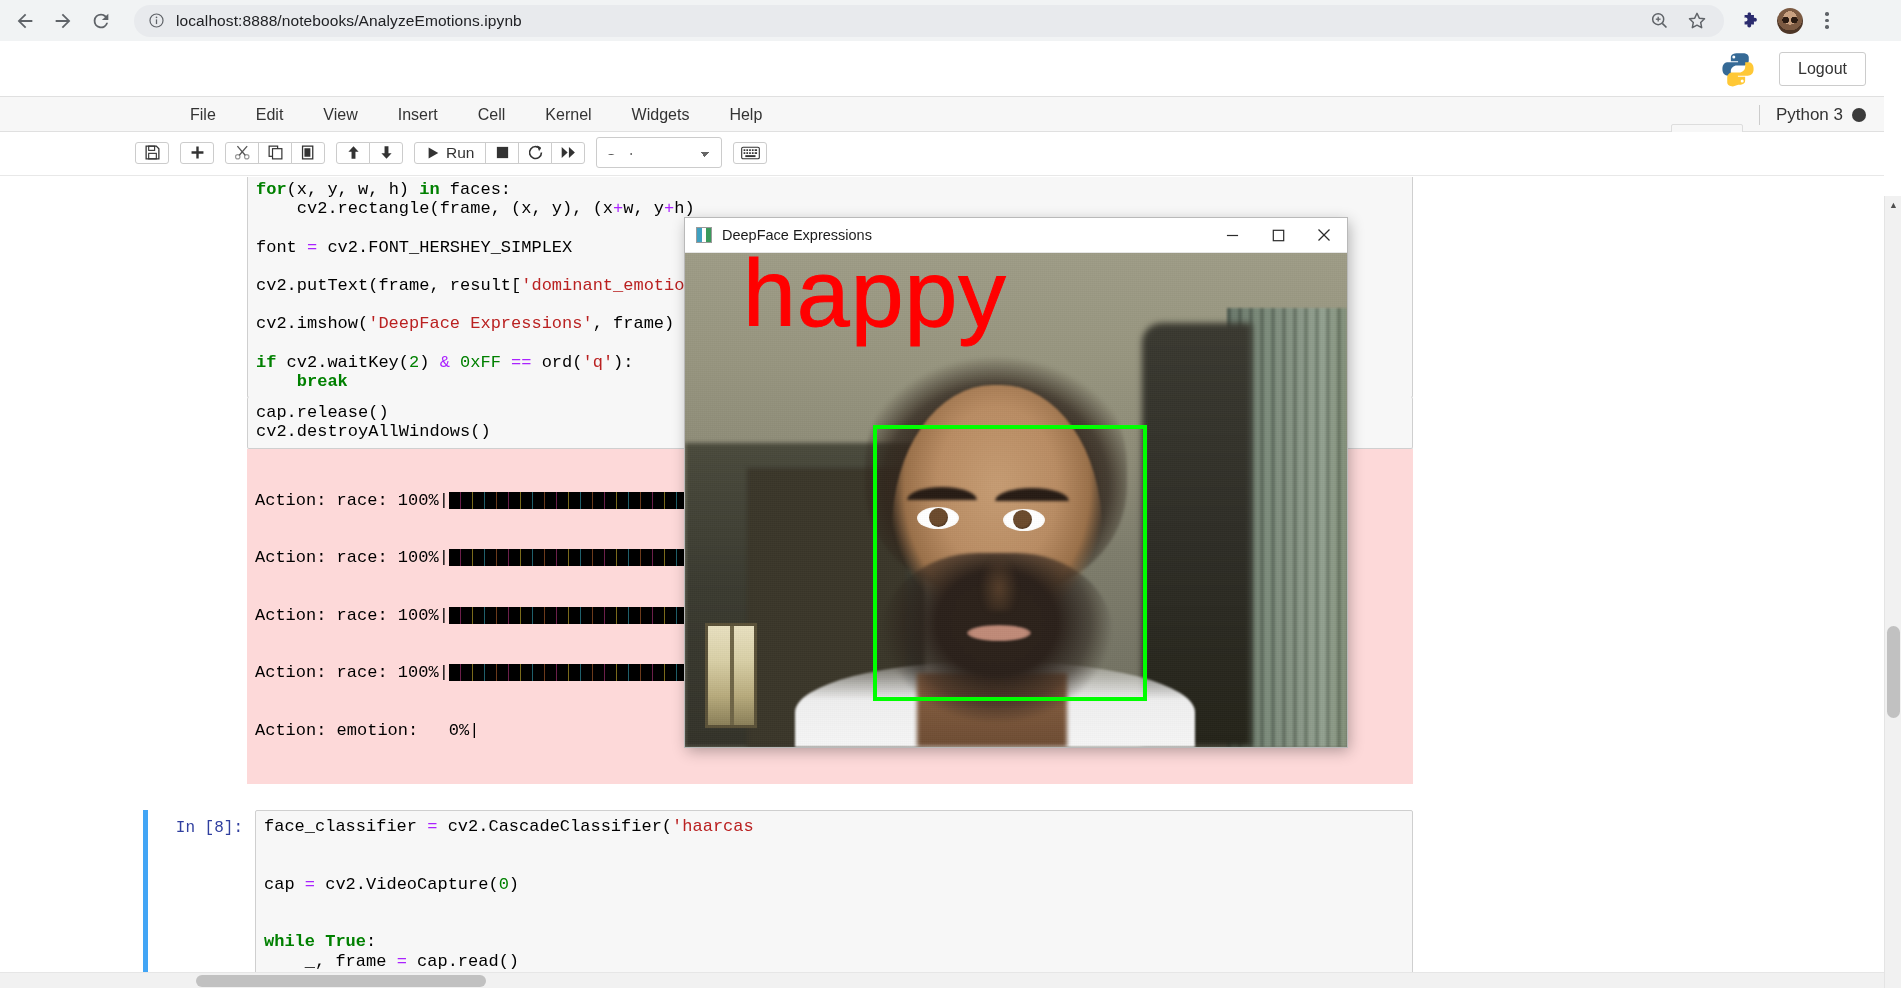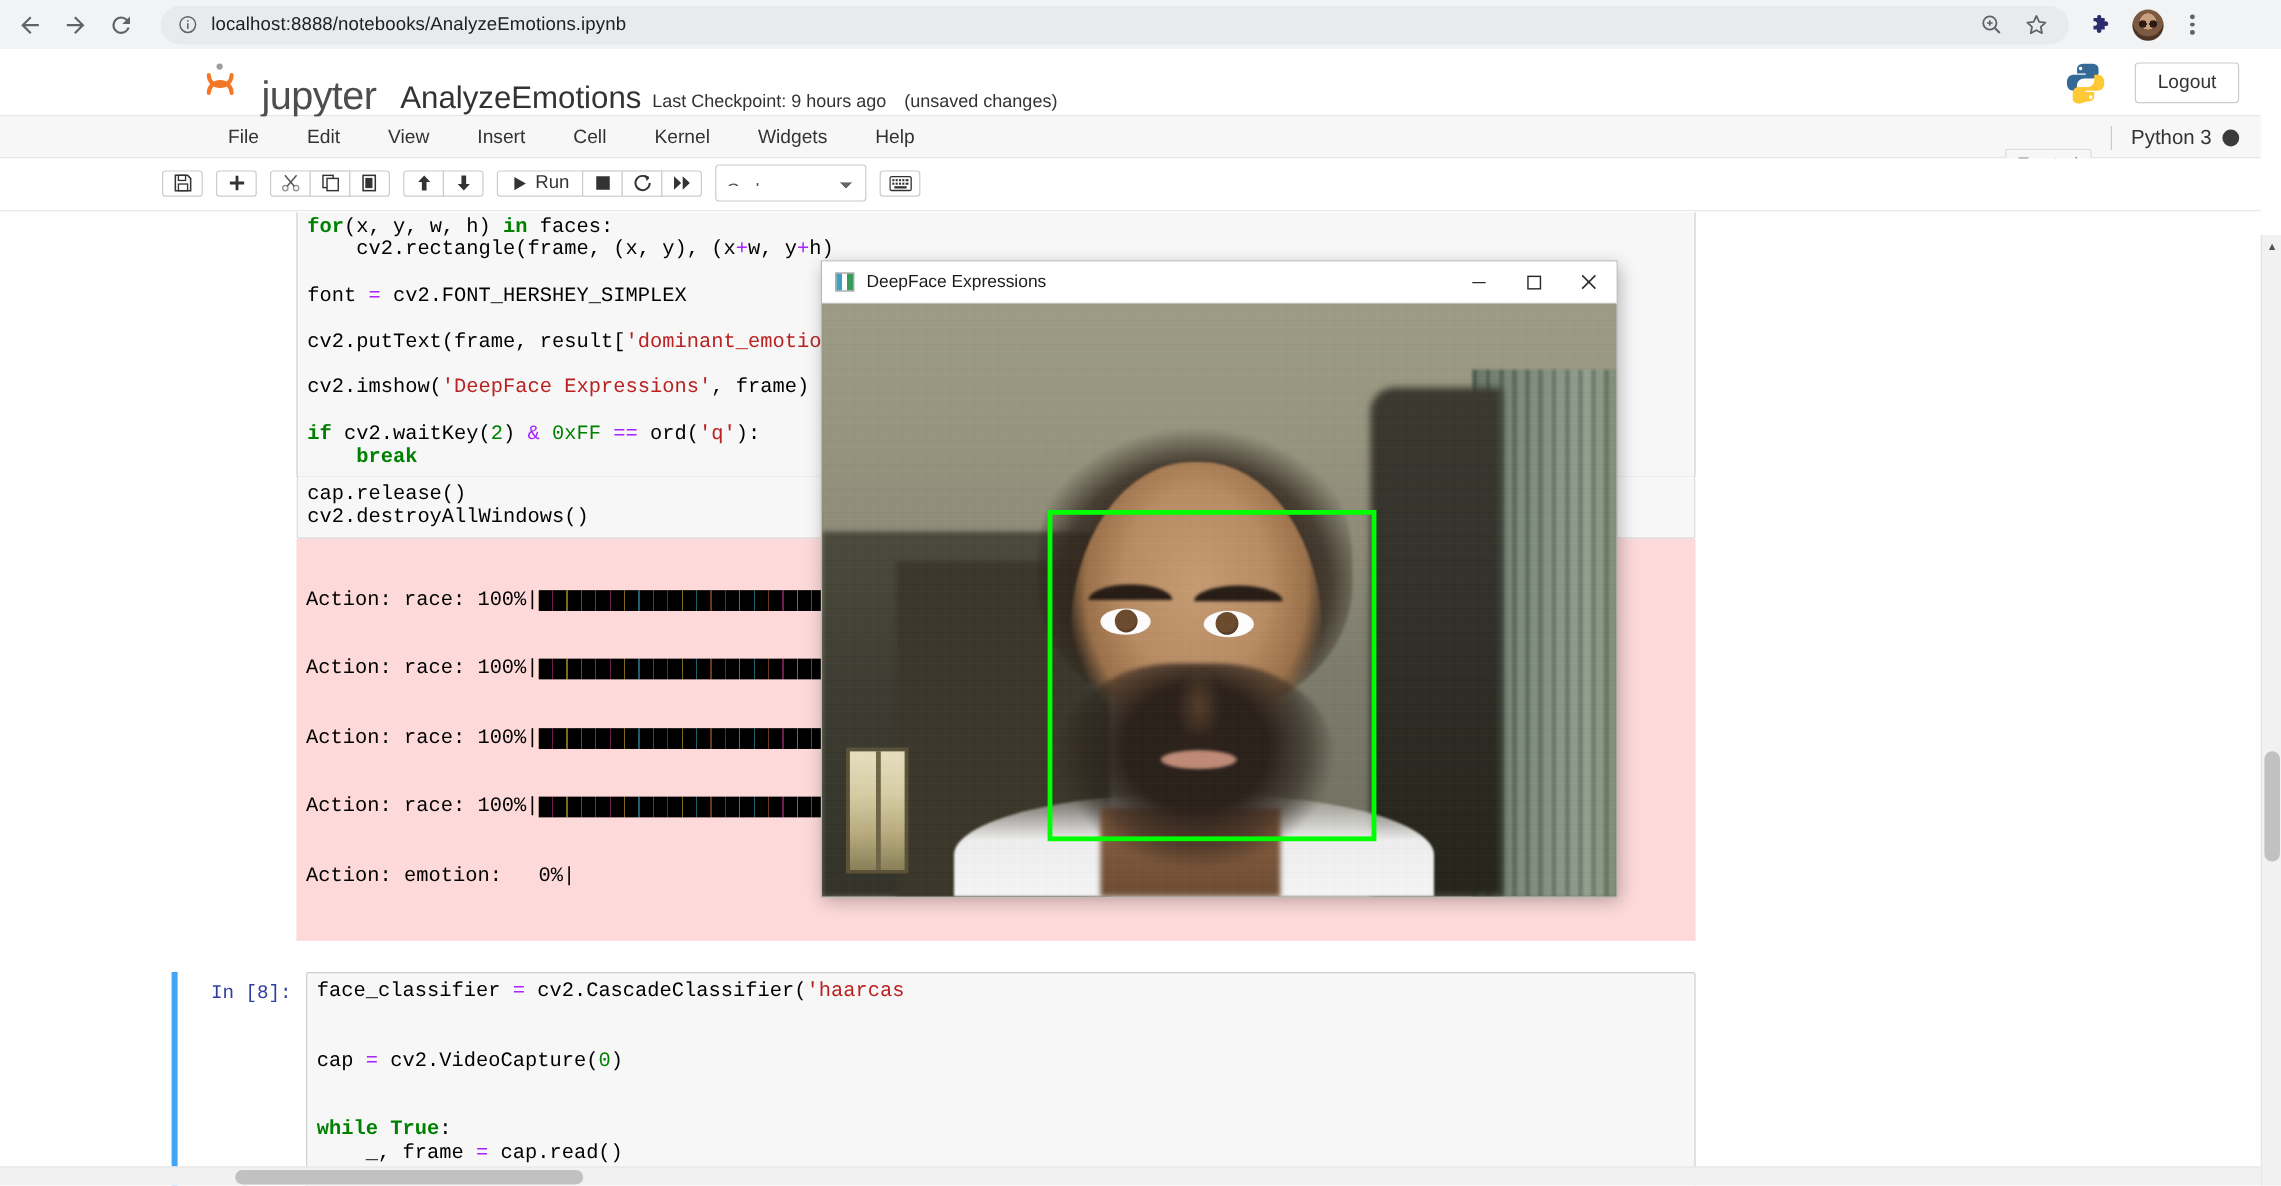--- a/index.html
+++ b/index.html
@@ -372,33 +372,20 @@
         </div>
     </div>
   </div>
 
   <div class="page-body">
 
     <div class="jp-wrap">
 
       <div class="jp-header">
         <div class="jp-header-inner">
-          <div class="logo-row">
-            <span class="jp-logo">
-              <svg width="44" height="40" viewBox="0 0 44 40">
-                <circle cx="13" cy="5.5" r="2.6" fill="#9e9e9e"></circle>
-                <path d="M4 12.5c0 5.6 4.3 9.2 9.5 9.2s9.5-3.6 9.5-9.2" fill="none" stroke="#f37726" stroke-width="3.4" stroke-linecap="round"></path>
-                <path d="M23 27.5c0-5.6-4.3-9.2-9.5-9.2S4 21.9 4 27.5" fill="none" stroke="#f37726" stroke-width="3.4" stroke-linecap="round"></path>
-              </svg>
-            </span>
-            <span class="jp-wordmark">jupyter</span>
-            <span class="nb-name">AnalyzeEmotions</span>
-            <span class="nb-checkpoint">Last Checkpoint: 9 hours ago</span>
-            <span class="nb-unsaved">(unsaved changes)</span>
-          </div>
           <div class="hdr-right">
             <svg class="py-logo" viewBox="0 0 48 48">
               <path d="M23.6 4c-4.9 0-8.6 1.4-8.6 5.2v5h9.1v1.4H11.6c-3.9 0-7.3 2.4-7.3 8.4s3.2 8.4 7.1 8.4h3.5v-5.6c0-4.1 3.5-7.3 7.6-7.3h8.9c3.4 0 6.2-2.9 6.2-6.3V9.2C37.6 6 34.6 4 30.5 4zm-4.9 3a1.9 1.9 0 1 1 0 3.8 1.9 1.9 0 0 1 0-3.8z" fill="#366a96"></path>
               <path d="M24.4 44c4.9 0 8.6-1.4 8.6-5.2v-5h-9.1v-1.4h12.5c3.9 0 7.3-2.4 7.3-8.4s-3.2-8.4-7.1-8.4h-3.5v5.6c0 4.1-3.5 7.3-7.6 7.3h-8.9c-3.4 0-6.2 2.9-6.2 6.3v6c0 3.2 3 5.2 7.1 5.2zm4.9-3a1.9 1.9 0 1 1 0-3.8 1.9 1.9 0 0 1 0 3.8z" fill="#ffc836"></path>
             </svg>
             <button class="logout-btn">Logout</button>
           </div>
         </div>
       </div>
 
@@ -633,20 +620,23 @@
         <div class="vid-brow r"></div>
         <div class="vid-eye l"></div>
         <div class="vid-eye r"></div>
         <div class="vid-iris l"></div>
         <div class="vid-iris r"></div>
         <div class="vid-nose"></div>
         <div class="vid-lips"></div>
         <div class="vid-noise"></div>
 
         <div class="cv-facebox"></div>
+        <div class="cv-emotion-wrap">
+          <span class="cv-emotion-text">happy</span>
+        </div>
       </div>
     </div>
 
     <div class="vscroll">
       <div class="arrow-up">▲</div>
       <div class="thumb"></div>
 
     </div>
     <div class="hscroll">
       <div class="thumb"></div>

